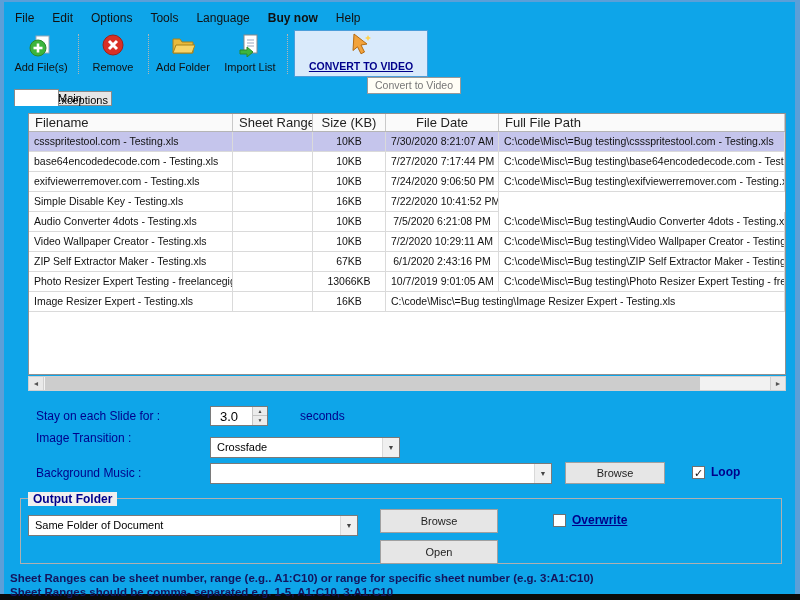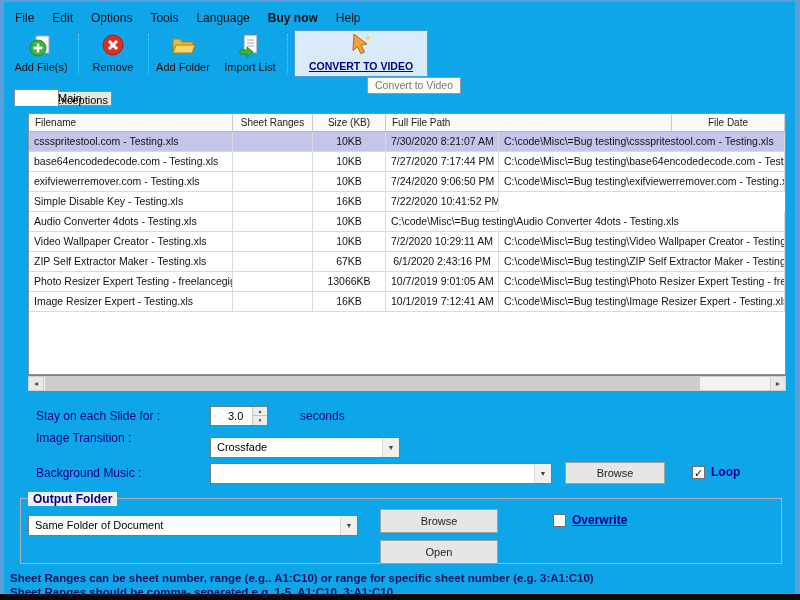--- a/index.html
+++ b/index.html
@@ -36,21 +36,21 @@
   
   .tab { position:absolute; top:89px; height:17px; font-size:11px; line-height:16px; text-align:center;
          border:1px solid #8a8a8a; cursor:default; }
   .tab-main { left:14px; width:36px; background:#fff; border-bottom:none; z-index:2;padding-left:43px; }
   .tab-exceptions { left:50px; width:62px; background:#e6e6e6; top:91px; height:15px; }
 
   
   .grid { position:absolute; left:28px; top:113px; width:758px; height:262px; background:#fff;
           border:1px solid #919191; overflow:hidden; }
   .grid-header { display:flex; height:18px; background:#fafafa; border-bottom:1px solid #b5b5b5; }
-  .hcell { font-size:10px; color:#222; line-height:18px; padding:0 6px; border-right:1px solid #c9c9c9;
+  .hcell { font-size:13px; color:#222; line-height:18px; padding:0 6px; border-right:1px solid #c9c9c9;
            white-space:nowrap; overflow:hidden; }
   .grow { display:flex; height:20px; background:#fff; }
   .grow.sel { background:#c5c5ec; }
   .cell { font-size:10.5px; color:#111; line-height:19px; padding:0 5px; border-right:1px solid #dadada;
           border-bottom:1px solid #dadada; white-space:nowrap; overflow:hidden; }
   .c0 { width:204px; } .c1 { width:80px; } .c2 { width:73px; text-align:center; }
   .c3 { width:113px; text-align:center; } .c4 { flex:1; }
   .hcell.c1 { text-align:center; }
 
   
@@ -59,22 +59,22 @@
   .sb-arrow { position:absolute; top:0; width:15px; height:13px; background:#e9e9e9; color:#555;
               font-size:7px; line-height:13px; text-align:center; }
   .sb-arrow.left { left:0; border-right:1px solid #d0d0d0; }
   .sb-arrow.right { right:0; border-left:1px solid #d0d0d0; }
   .sb-thumb { position:absolute; left:16px; top:0; width:655px; height:13px; background:#cdcdcd; }
 
   
   .nlabel { position:absolute; font-size:12px; font-weight:normal; color:#00008b; white-space:nowrap; }
   .spinner { position:absolute; left:210px; top:406px; width:58px; height:20px; background:#fff;
              border:1px solid #7a7a7a; }
-  .spinner input { position:absolute; left:12px; top:0; width:42px; height:18px; border:none; outline:none;
-                   font-size:11px; padding-left:5px; font-family:"Liberation Sans",sans-serif; background:transparent; }
+  .spinner input { position:absolute; left:4px; top:0; width:42px; height:18px; border:none; outline:none;
+                   font-size:13px; padding-left:5px; font-family:"Liberation Sans",sans-serif; background:transparent; }
   .spin-btns { position:absolute; right:0; top:0; width:15px; height:18px; }
   .spin-up,.spin-down { position:absolute; right:0; width:15px; height:9px; background:#ececec;
                         border-left:1px solid #c5c5c5; font-size:5px; text-align:center; color:#444; line-height:9px; }
   .spin-up { top:0; border-bottom:1px solid #c5c5c5; } .spin-down { bottom:0; }
 
   .combo { position:absolute; background:#fff; border:1px solid #7a7a7a; font-size:11px; line-height:19px;
            padding-left:6px; white-space:nowrap; overflow:hidden; }
   .combo .dd { position:absolute; right:0; top:0; bottom:0; width:17px; background:#f0f0f0;
                border-left:1px solid #d9d9d9; text-align:center; font-size:7px; line-height:19px; color:#444; }
 
@@ -169,22 +169,22 @@
   <div class="tooltip">Convert to Video</div>
 
   <div class="tab tab-main">Main</div>
   <div class="tab tab-exceptions">Exceptions</div>
 
   <div class="grid">
     <div class="grid-header" id="grid-header">
         <div class="hcell c0">Filename</div>
         <div class="hcell c1">Sheet Ranges</div>
         <div class="hcell c2">Size (KB)</div>
+        <div class="hcell c3">File Date</div>
         <div class="hcell c4">Full File Path</div>
-        <div class="hcell c3">File Date</div>
       </div>
     <div id="grid-body">
         <div class="grow sel">
           <div class="cell c0">cssspritestool.com - Testing.xls</div>
           <div class="cell c1"></div>
           <div class="cell c2">10KB</div>
           <div class="cell c3">7/30/2020 8:21:07 AM</div>
           <div class="cell c4">C:\code\Misc\=Bug testing\cssspritestool.com - Testing.xls</div>
         </div>
         <div class="grow">
@@ -204,20 +204,21 @@
         <div class="grow">
           <div class="cell c0">Simple Disable Key - Testing.xls</div>
           <div class="cell c1"></div>
           <div class="cell c2">16KB</div>
           <div class="cell c3">7/22/2020 10:41:52 PM</div>
         </div>
         <div class="grow">
           <div class="cell c0">Audio Converter 4dots - Testing.xls</div>
           <div class="cell c1"></div>
           <div class="cell c2">10KB</div>
+          <div class="cell c3">7/5/2020 6:21:08 PM</div>
           <div class="cell c4">C:\code\Misc\=Bug testing\Audio Converter 4dots - Testing.xls</div>
         </div>
         <div class="grow">
           <div class="cell c0">Video Wallpaper Creator - Testing.xls</div>
           <div class="cell c1"></div>
           <div class="cell c2">10KB</div>
           <div class="cell c3">7/2/2020 10:29:11 AM</div>
           <div class="cell c4">C:\code\Misc\=Bug testing\Video Wallpaper Creator - Testing.xls</div>
         </div>
         <div class="grow">
@@ -231,21 +232,20 @@
           <div class="cell c0">Photo Resizer Expert Testing - freelancegig.xlsx</div>
           <div class="cell c1"></div>
           <div class="cell c2">13066KB</div>
           <div class="cell c3">10/7/2019 9:01:05 AM</div>
           <div class="cell c4">C:\code\Misc\=Bug testing\Photo Resizer Expert Testing - freelancegig.xlsx</div>
         </div>
         <div class="grow">
           <div class="cell c0">Image Resizer Expert - Testing.xls</div>
           <div class="cell c1"></div>
           <div class="cell c2">16KB</div>
-          <div class="cell c3">10/1/2019 7:12:41 AM</div>
           <div class="cell c4">C:\code\Misc\=Bug testing\Image Resizer Expert - Testing.xls</div>
         </div>
       </div>
   </div>
 
   <div class="hscroll">
     <div class="sb-arrow left">◄</div>
     <div class="sb-thumb"></div>
     <div class="sb-arrow right">►</div>
   </div>

